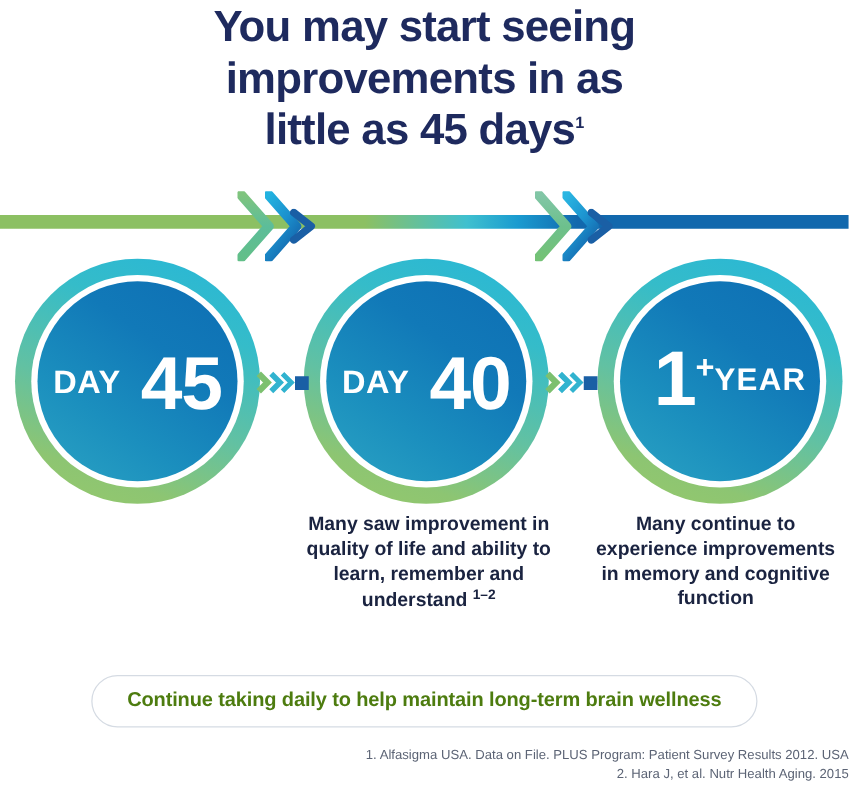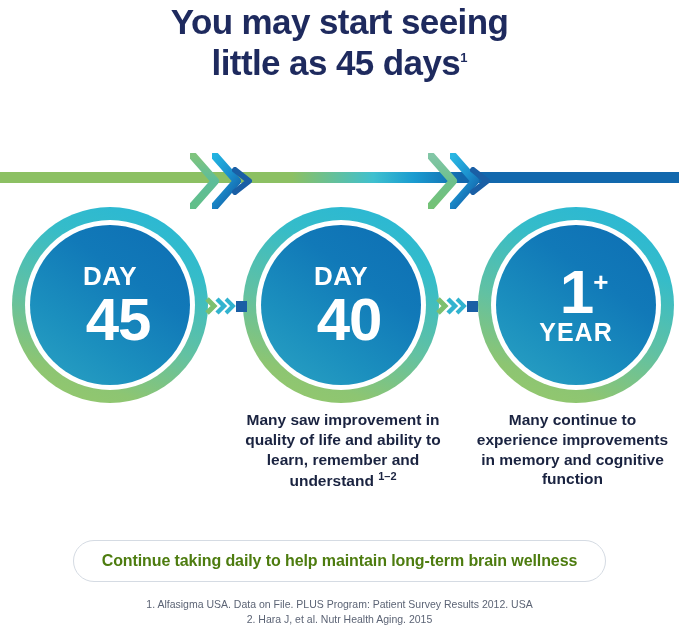--- a/index.html
+++ b/index.html
@@ -94,21 +94,20 @@
     inset: 13px;
     border-radius: 50%;
     background: #ffffff;
   }
   .inner {
     position: absolute;
     inset: 18px;
     border-radius: 50%;
     background: linear-gradient(215deg, #0e6fb4 0%, #1179b8 35%, #1b8fbe 68%, #2ba3c3 100%);
     display: flex;
-    flex-direction: column;
     align-items: center;
     justify-content: center;
     color: #ffffff;
   }
   .lbl-top {
     font-weight: 800;
     font-size: 26px;
     letter-spacing: 0.5px;
     line-height: 1;
   }
@@ -188,34 +187,35 @@
     font-size: 16px;
     font-weight: 600;
     letter-spacing: -0.1px;
   }
 
   
   .footnotes {
     position: absolute;
     left: 0; top: 597px;
     width: 679px;
-    text-align: center;
+    text-align: right;
     color: #5c6475;
     font-size: 10.5px;
     line-height: 1.45;
     font-weight: 400;
   }
 </style>
 </head>
 <body>
 
 <div id="page">
 
   <div class="headline">
     <div>You may start seeing</div>
+    <div>improvements in as</div>
     <div>
       <span>little as 45 days</span><span class="sup">1</span>
     </div>
   </div>
 
   <div class="timeline">
     <div class="tl-bar"></div>
 
     <div class="chev-group g1">
       <div class="chev c1">

